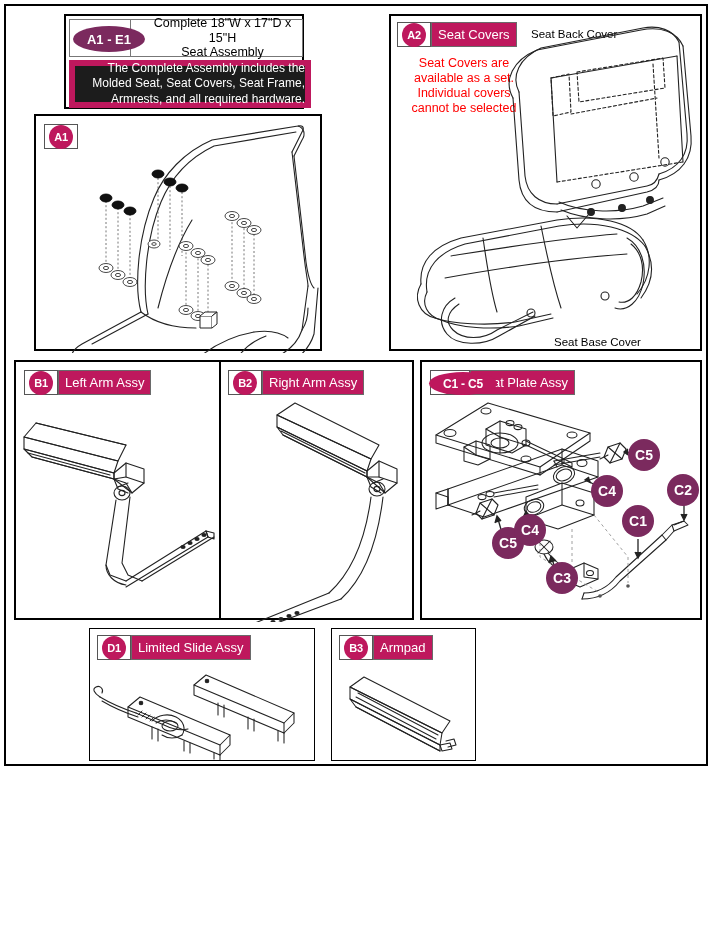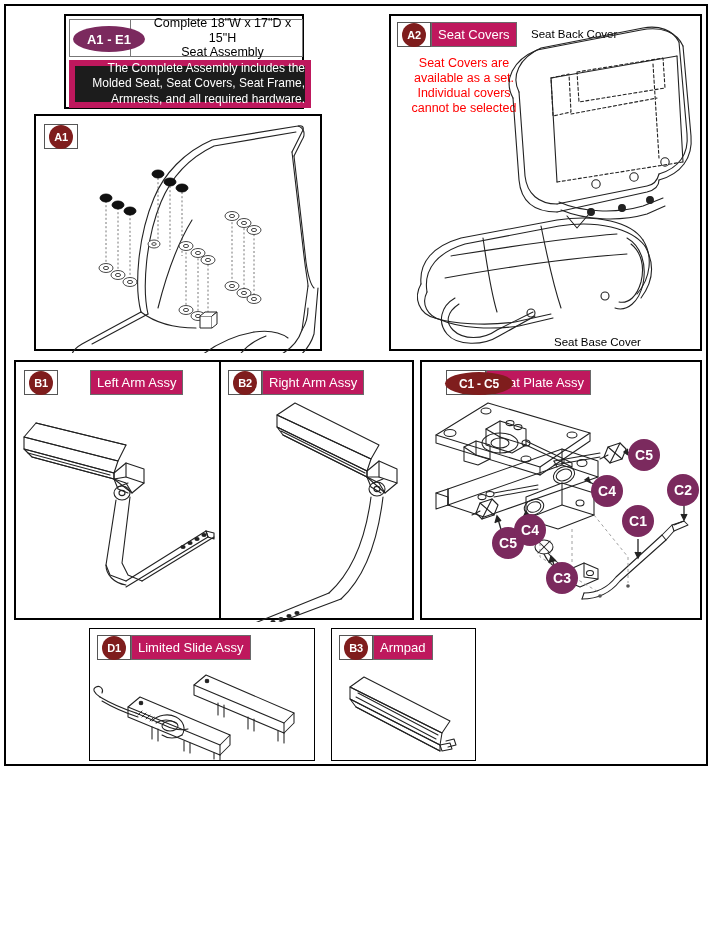--- a/index.html
+++ b/index.html
@@ -52,21 +52,21 @@
     border: 1.5px solid #555;
     background: #fff;
     display: flex;
     align-items: center;
     justify-content: center;
     box-sizing: border-box;
     position: relative;
   }
   .badge {
     border-radius: 50%;
-    background: #7f1d1d;
+    background: #be185d;
     color: #fff;
     display: flex;
     align-items: center;
     justify-content: center;
     font-weight: bold;
     letter-spacing: -0.2px;
     box-sizing: border-box;
   }
   .badge.wide {
     border-radius: 50%;
@@ -395,21 +395,21 @@
         <circle cx="140" cy="297" r="4"></circle>
         <circle cx="214" cy="280" r="4"></circle>
       </g>
     </svg>
   </div>
 
   <div class="panel" style="left:8px; top:354px; width:400px; height:260px;">
 
     <div style="position:absolute; left:203px; top:0; width:2px; height:100%; background:#000;"></div>
 
-    <div class="labelgroup" style="left:8px; top:8px; height:25px;gap:32px;">
+    <div class="labelgroup" style="left:8px; top:8px; height:25px;">
       <div class="badge-cell" style="width:34px;">
         <div class="badge" style="width:24px;height:24px;font-size:11px;">B1</div>
       </div>
       <div class="caption" style="font-size:13px;">Left Arm Assy</div>
     </div>
 
     <svg class="art" width="200" height="225" viewBox="0 0 200 225" style="left:2px; top:35px;">
       <g fill="none" stroke="#222" stroke-width="1.1" stroke-linejoin="round" stroke-linecap="round">
 
         <path d="M6 40 L18 26 L108 48 L100 64 Z"></path>
@@ -491,21 +491,21 @@
         <ellipse cx="52" cy="225" rx="2.6" ry="2"></ellipse>
         <ellipse cx="60" cy="222" rx="2.6" ry="2"></ellipse>
         <ellipse cx="68" cy="219" rx="2.6" ry="2"></ellipse>
         <ellipse cx="76" cy="216" rx="2.6" ry="2"></ellipse>
       </g>
     </svg>
   </div>
 
   <div class="panel" style="left:414px; top:354px; width:282px; height:260px;">
 
-    <div class="labelgroup" style="left:8px; top:8px; height:25px;margin-left:16px;">
+    <div class="labelgroup" style="left:8px; top:8px; height:25px;">
       <div class="badge-cell" style="width:40px; position:relative;">
         <div class="badge wide" style="position:absolute; left:-2px; top:1px; width:68px; height:23px; font-size:12px; z-index:7;">C1 - C5</div>
       </div>
       <div class="caption" style="font-size:13px;">Seat Plate Assy</div>
     </div>
 
     <svg class="art" width="282" height="225" viewBox="0 0 282 225" style="left:0; top:35px;">
       <g fill="none" stroke="#222" stroke-width="1.05" stroke-linejoin="round" stroke-linecap="round">
 
         <path d="M14 38 L66 6 L168 36 L118 70 Z"></path>

